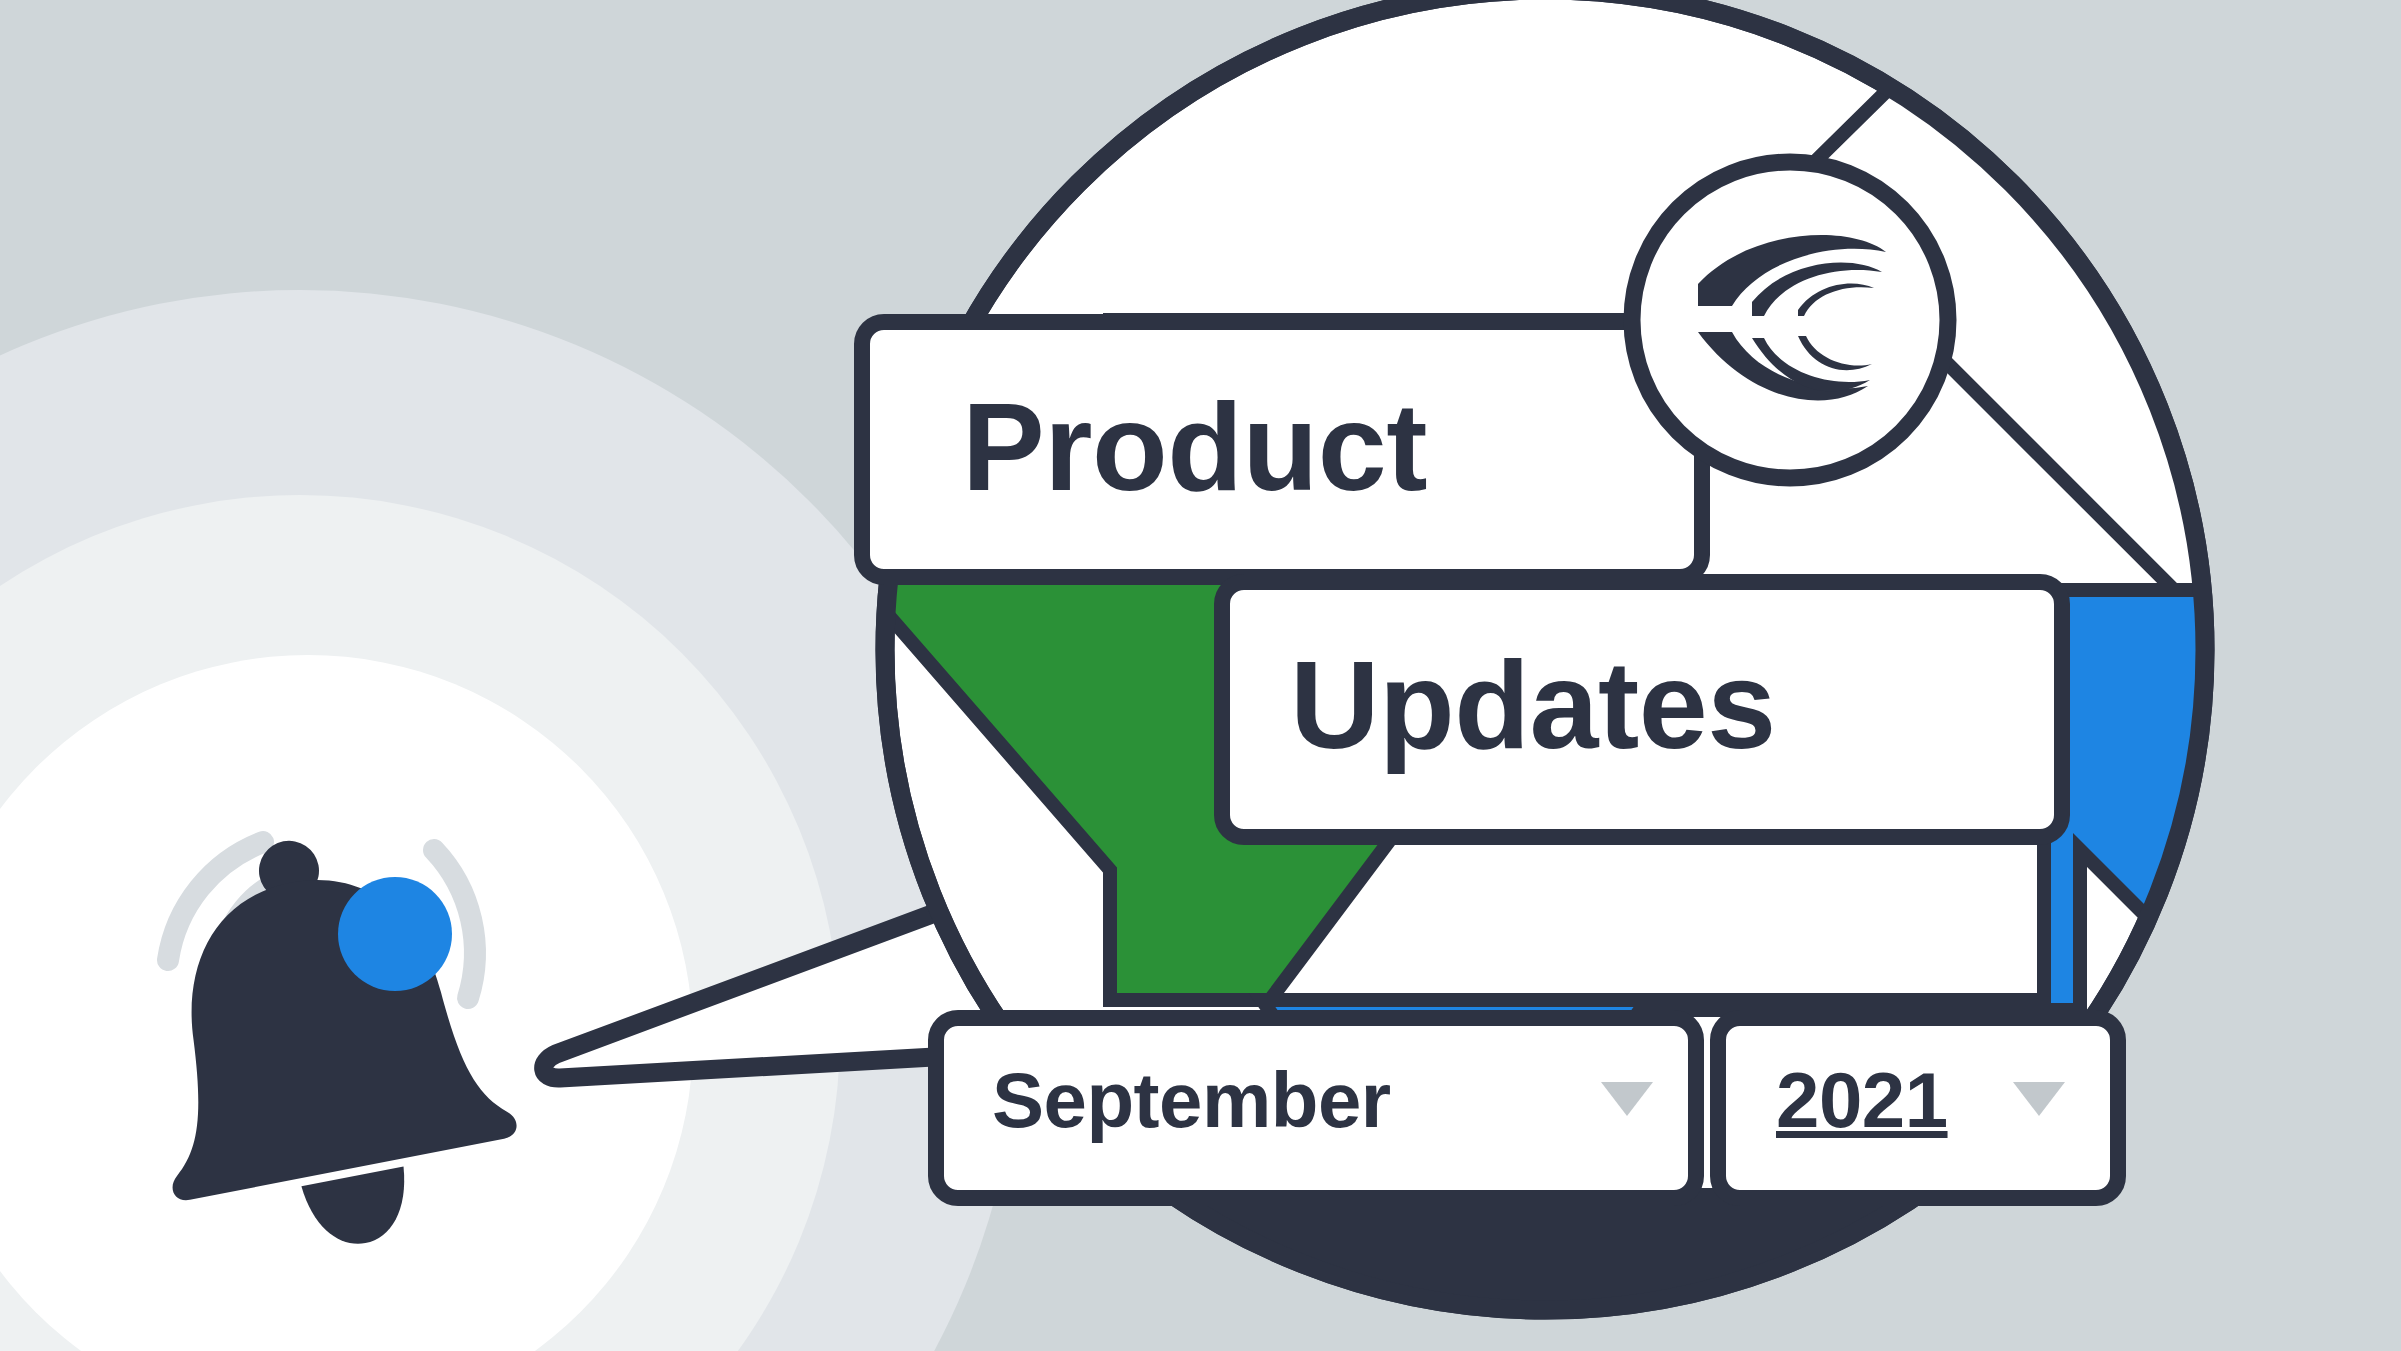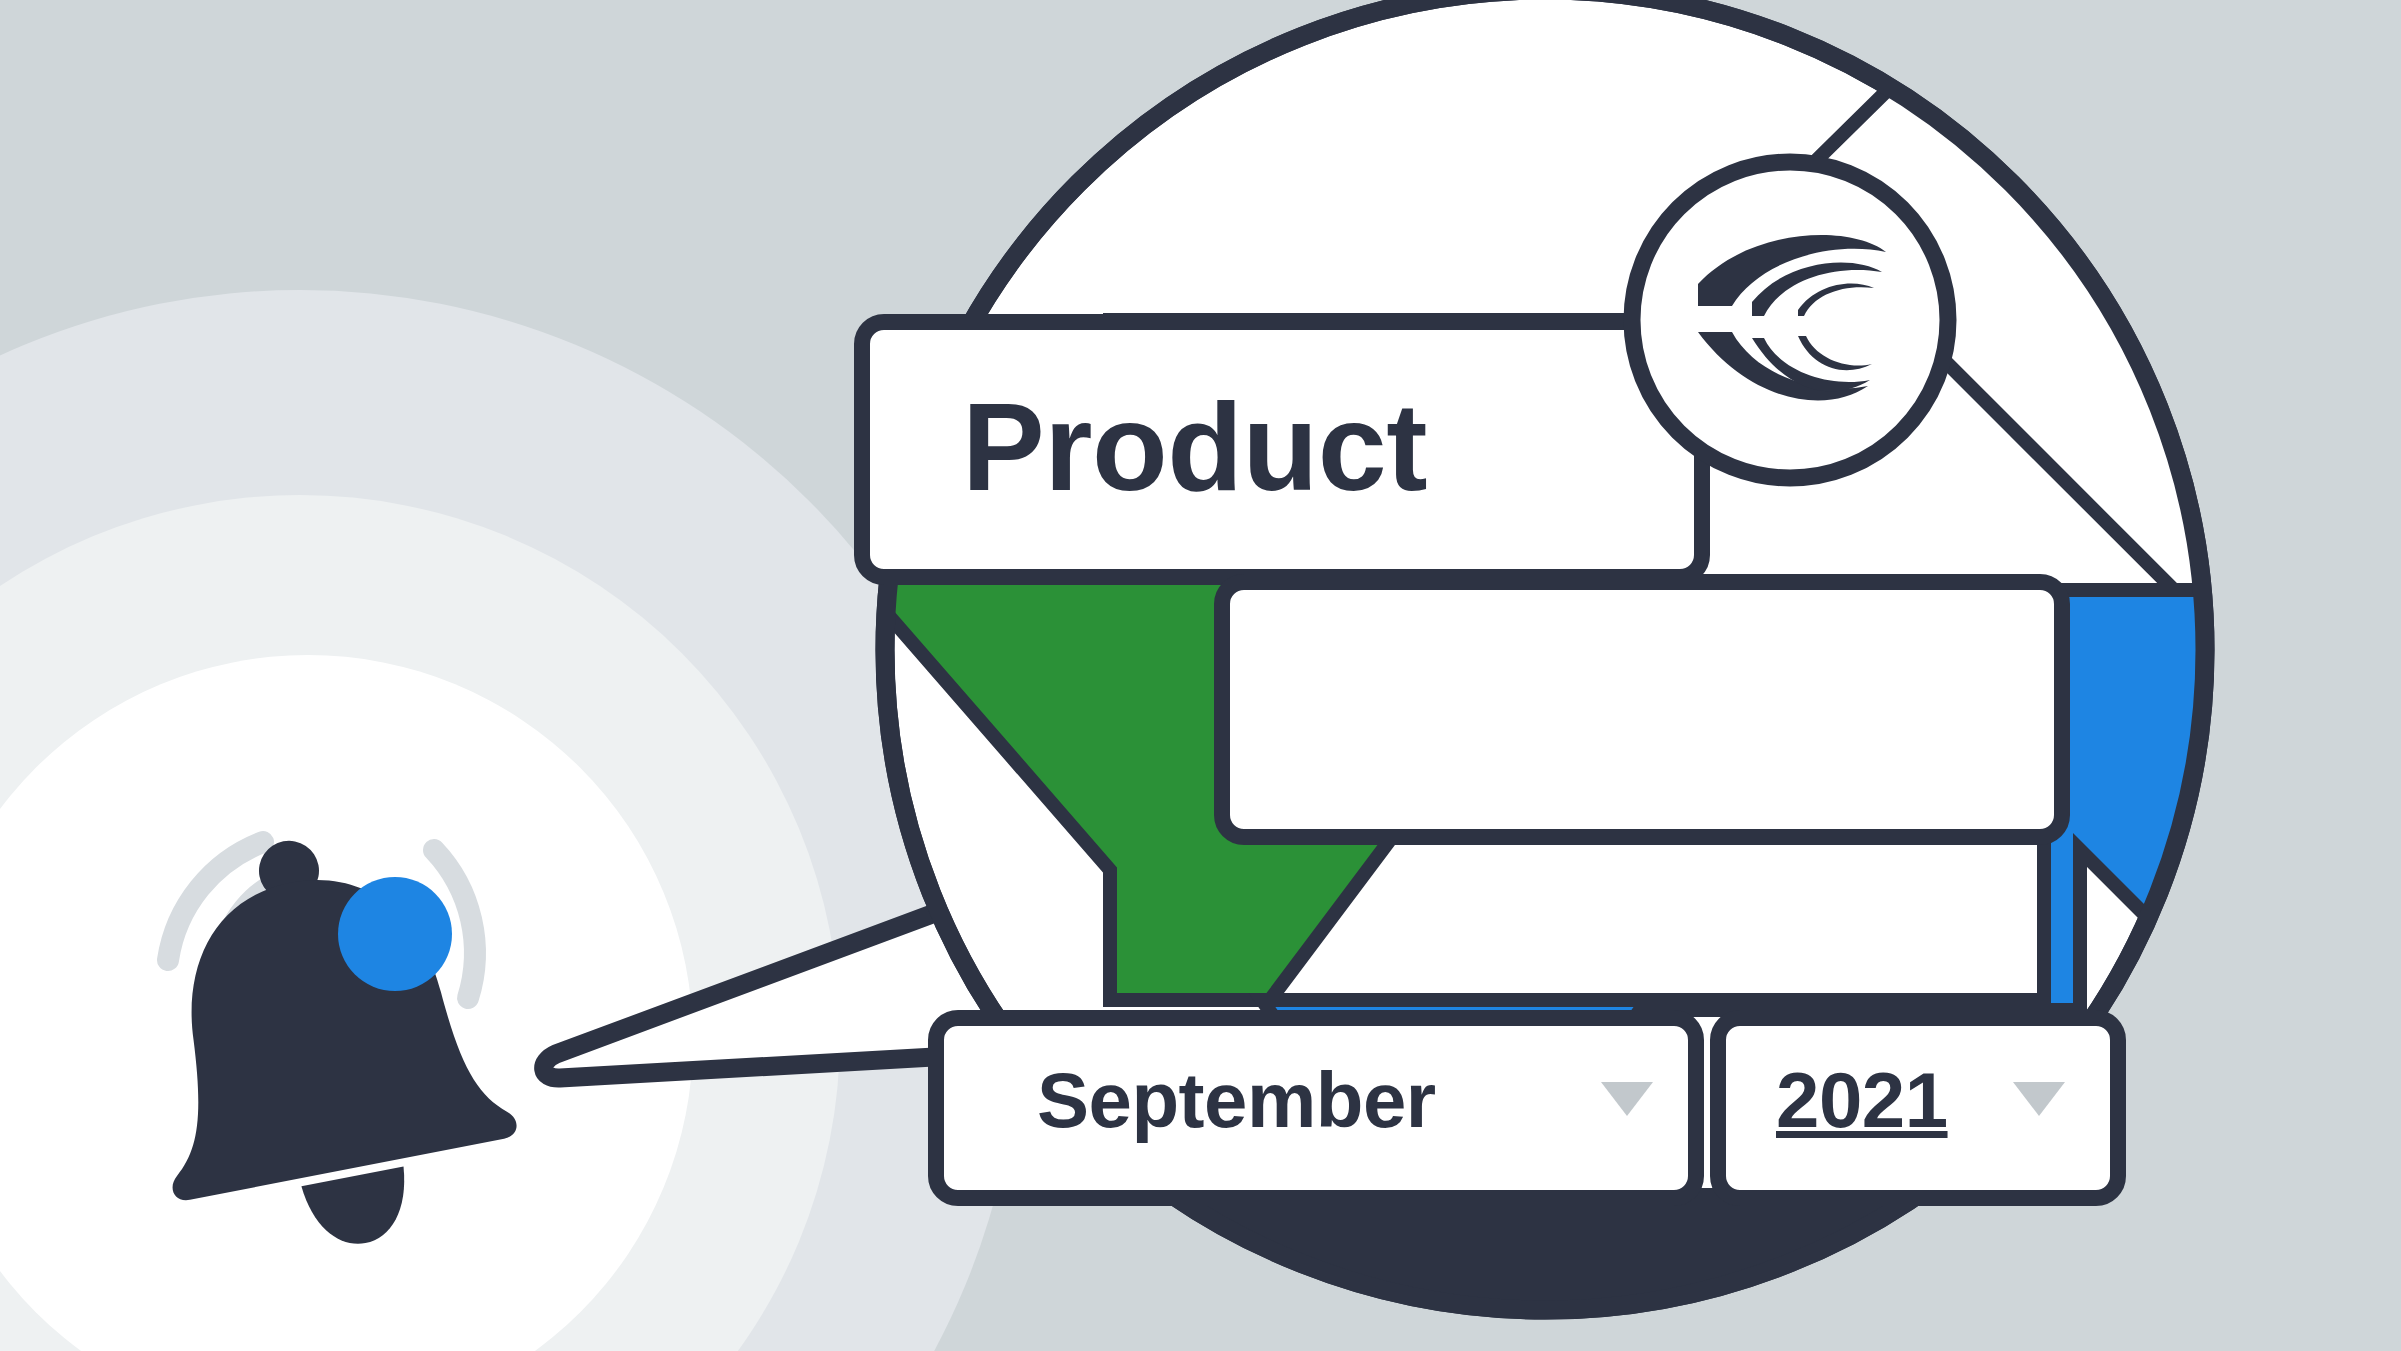--- a/index.html
+++ b/index.html
@@ -31,21 +31,21 @@
   #lbl-product{
     left:962px; top:382px; width:640px; height:130px;
     font-size:124px; line-height:130px;
   }
   #lbl-updates{
     left:1290px; top:640px; width:680px; height:130px;
     font-size:124px; line-height:130px;
   }
   #lbl-month{
     left:992px; top:1055px; width:560px; height:90px;
-    font-size:78px; line-height:90px;margin-left:45px;
+    font-size:78px; line-height:90px;
   }
   #lbl-year{
     left:1776px; top:1055px; width:300px; height:90px;
     font-size:78px; line-height:90px;text-decoration:underline;
   }
   .caret{
     position:absolute;
     width:0;height:0;
     border-left:26px solid transparent;
     border-right:26px solid transparent;
@@ -184,20 +184,21 @@
         <path d="M 8 16 L 16 16
                  C 26 38 56 50 82 44
                  C 54 58 22 48 8 16 Z"></path>
       </g>
     </g>
 
   </svg>
 
   <div class="label" id="lbl-product">Product</div>
 
+  <div class="label" id="lbl-updates">Updates</div>
 
   <div class="label" id="lbl-month">September</div>
   <div class="caret" id="caret-month"></div>
 
   <div class="label" id="lbl-year">2021</div>
   <div class="caret" id="caret-year"></div>
 
 </div>
 
 </body></html>

